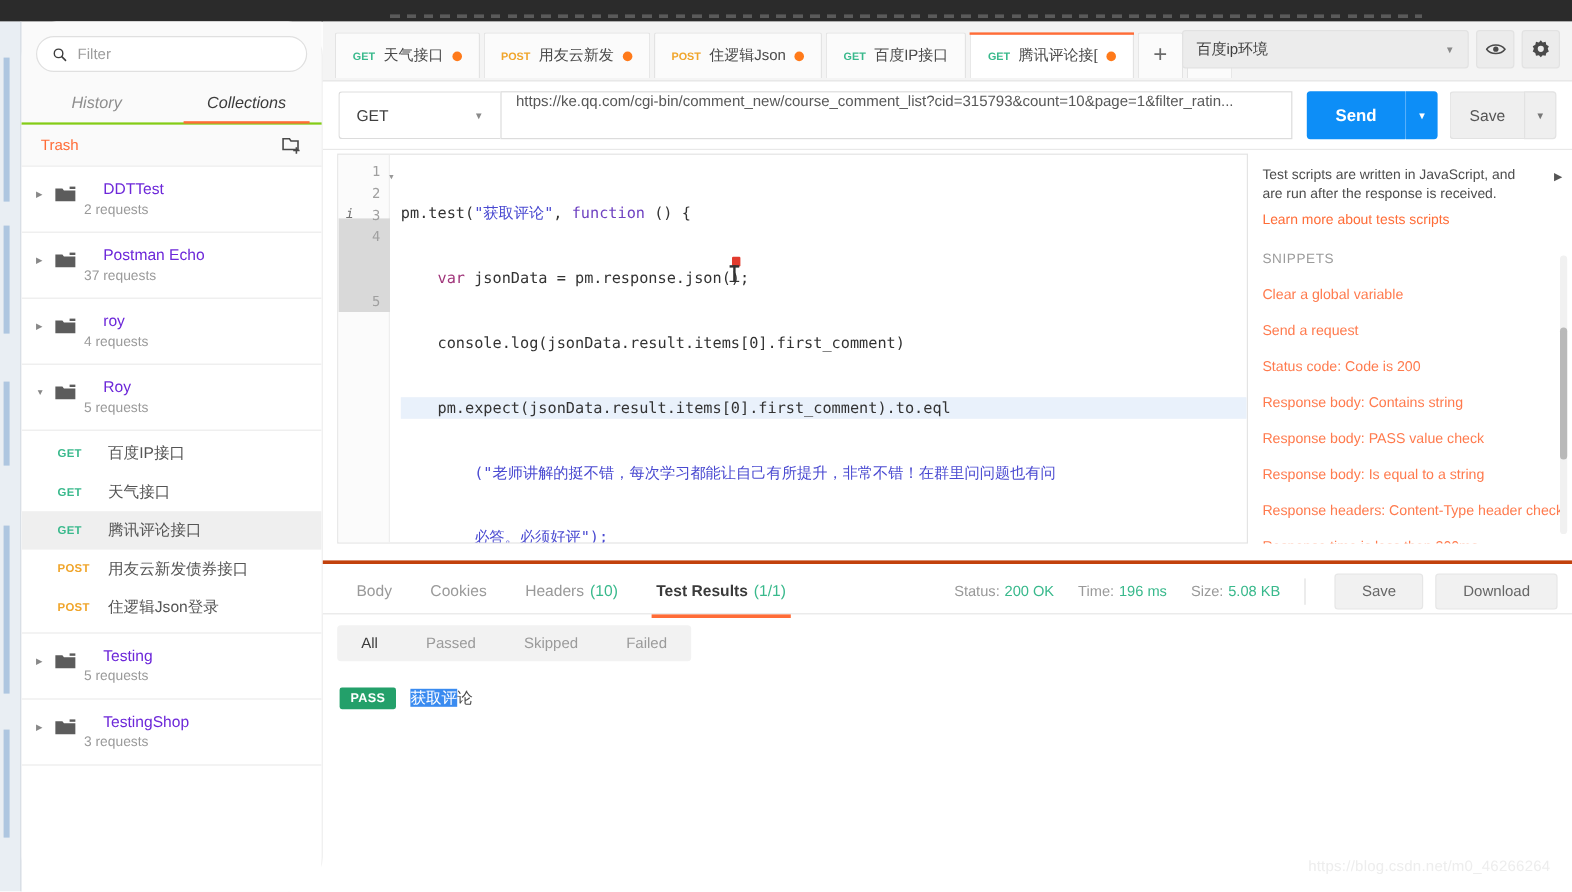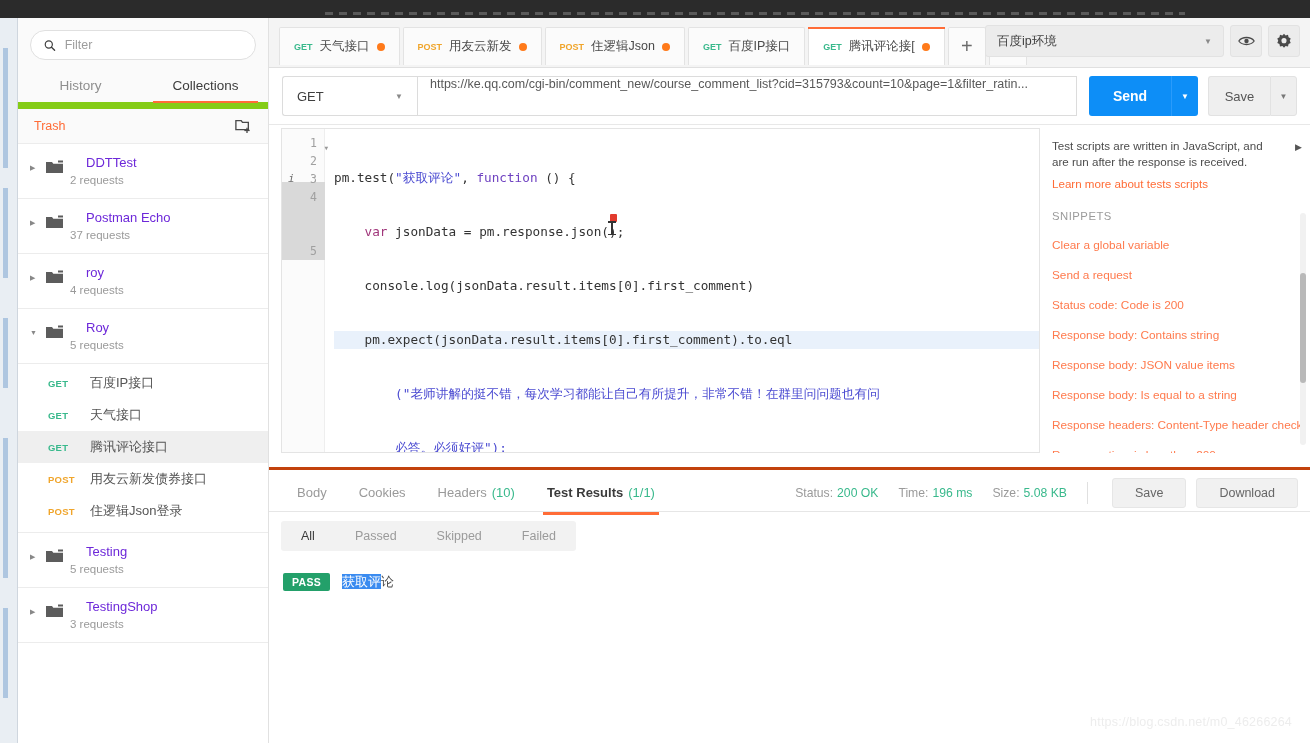--- a/index.html
+++ b/index.html
@@ -26,36 +26,36 @@
     border-right:1px solid #cfd6de;
   }
   .leftstrip i{
     position:absolute; left:3px; width:5px; background:#7ea6cf; opacity:.55;
   }
 
   
   .sidebar{
     position:absolute; left:18px; top:18px; width:251px; height:725px;
     background:#fafafa; border-right:1px solid #e1e1e1;
-    display:flex; flex-direction:column;
+    display:flex; flex-direction:column;border-radius:29px;
   }
   .filter-wrap{ padding:12px 12px 10px 12px; background:#fafafa; }
   .filter-box{
     display:flex; align-items:center; gap:9px;
     height:30px; border:1px solid #e0e0e0; border-radius:16px;
     background:#ffffff; padding:0 13px;
   }
   .filter-box .mag{ width:13px;height:13px; display:block; }
   .filter-box input{
     border:0; outline:0; background:transparent; width:100%;
     font-size:12.5px; color:#555; font-family:inherit;
   }
   .filter-box input::placeholder{ color:#9d9d9d; }
 
-  .sb-tabs{ display:flex; background:#fafafa; border-bottom:7px solid #84cc16; }
+  .sb-tabs{ display:flex; background:#fafafa; border-bottom:2px solid #84cc16;font-style:italic; }
   .sb-tab{
     flex:1; text-align:center; font-size:13.5px; color:#8e8e8e;
     padding:8px 0 9px 0; cursor:pointer; position:relative;
   }
   .sb-tab.active{ color:#3c3c3c; }
   .sb-tab.active::after{
     content:""; position:absolute; left:10px; right:10px; bottom:-1px;
     height:2px; background:#ff6c37;
   }
 
@@ -540,21 +540,21 @@
 
   <div class="snippets">
     <div class="snip-arrow">▶</div>
     <div class="snip-intro">Test scripts are written in JavaScript, and are run after the response is received.</div>
     <div class="snip-learn">Learn more about tests scripts</div>
     <div class="snip-hd">SNIPPETS</div>
     <div class="snip">Clear a global variable</div>
     <div class="snip">Send a request</div>
     <div class="snip">Status code: Code is 200</div>
     <div class="snip">Response body: Contains string</div>
-    <div class="snip">Response body: JSON value items</div>
+    <div class="snip">Response body: PASS value check</div>
     <div class="snip">Response body: Is equal to a string</div>
     <div class="snip">Response headers: Content-Type header check</div>
     <div class="snip">Response time is less than 200ms</div>
     <div class="snip-scroll">
         <i></i>
       </div>
   </div>
 
   <div class="respbar">
     <div class="rtabs">

